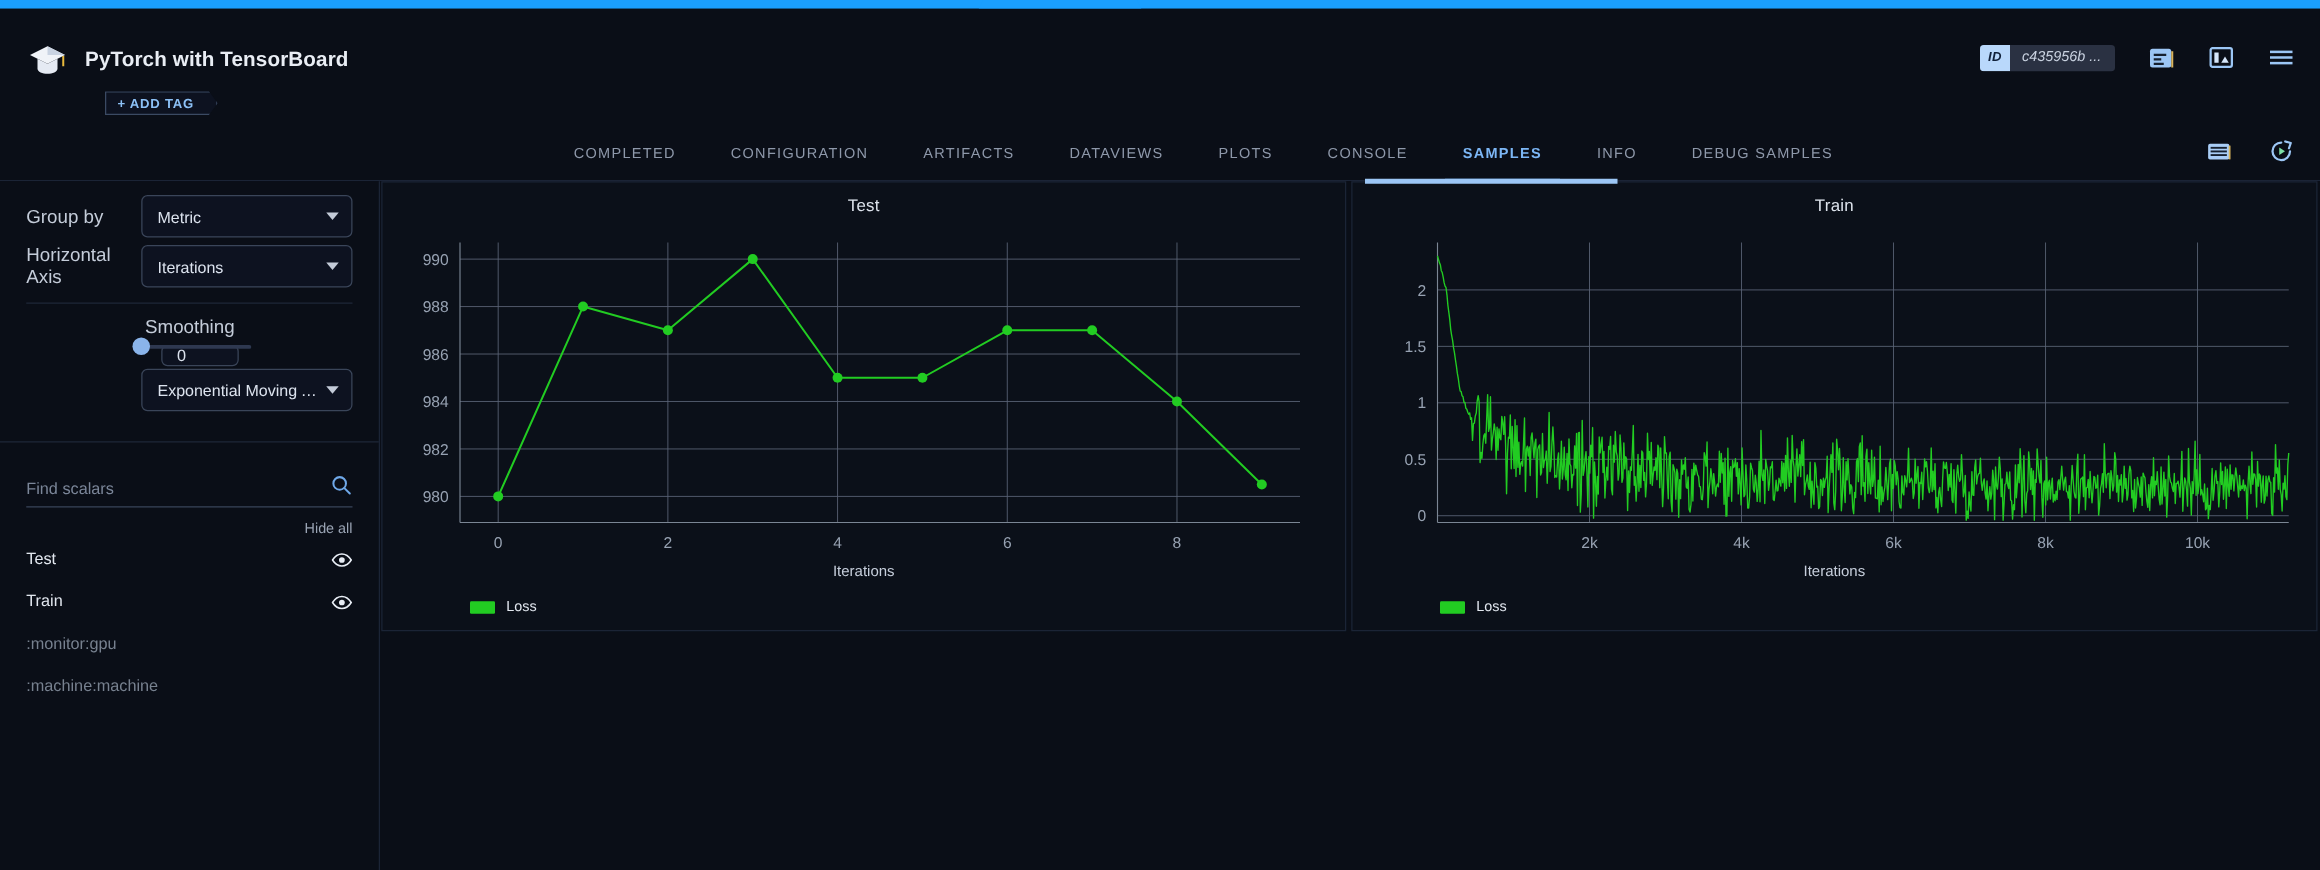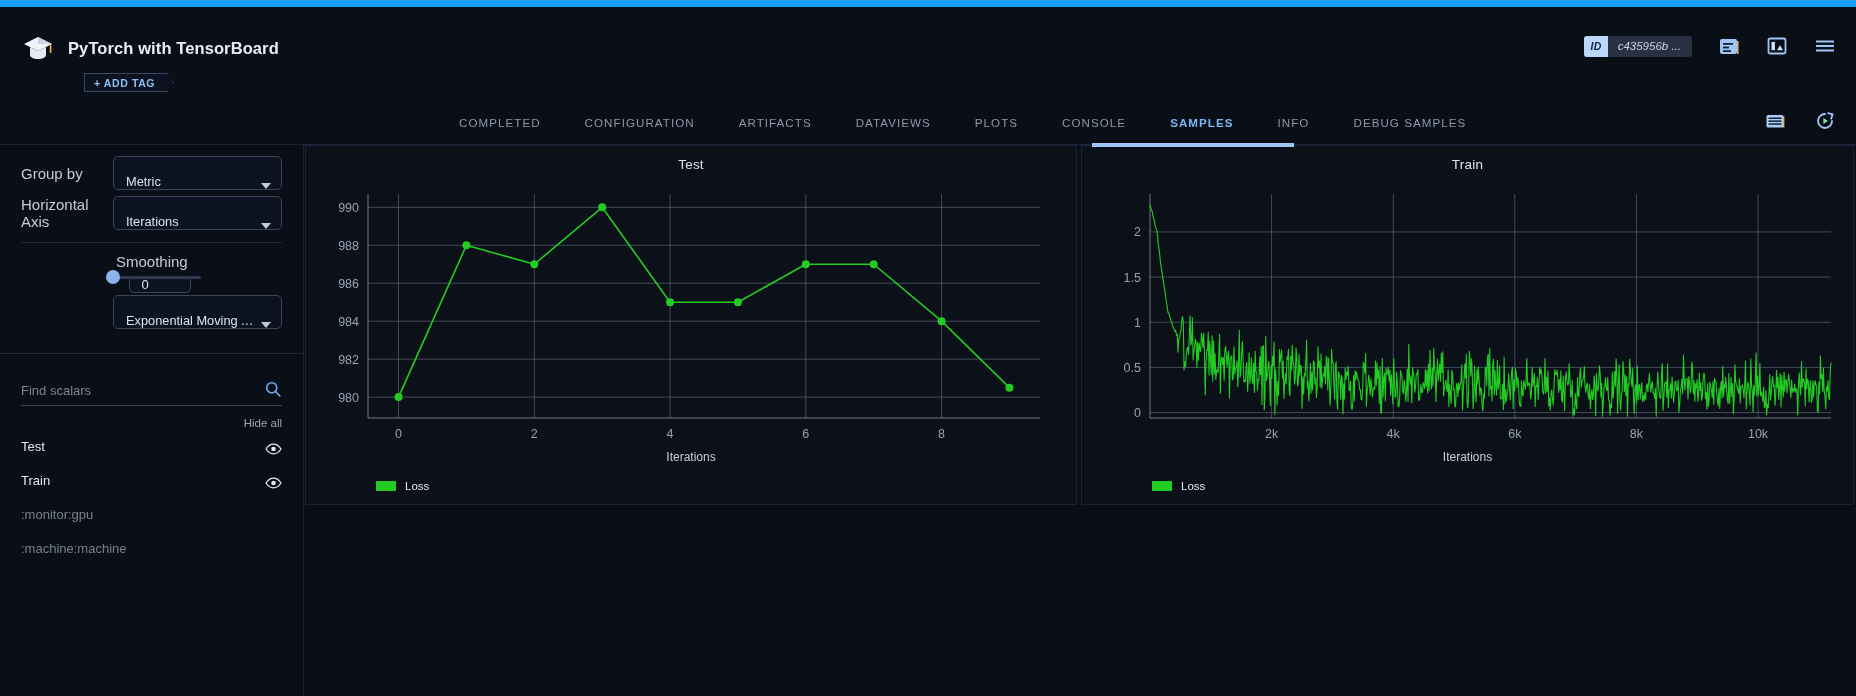--- a/index.html
+++ b/index.html
@@ -89,21 +89,21 @@
 
   
   .sidebar {
     position: absolute; left: 0; top: 145px; width: 304px; height: 551px;
     background: #0a0e17; border-right: 1px solid #1b2436;
   }
   .ctrl-row { display: flex; align-items: center; height: 34px; margin-bottom: 6px; }
   .ctrl-label { font-size: 15px; color: #c4ccd9; width: 113px; padding-left: 21px; }
   .select {
     width: 169px; height: 34px; border: 1px solid #3a4559; border-radius: 5px;
-    background: #0d1220; display: flex; align-items: flex-end;
+    background: #0d1220; display: flex; align-items: center;
     padding: 0 10px 0 12px; cursor: pointer;
   }
   .select .sv {
     font-size: 12.8px; color: #dce3ee; flex: 1;
     overflow: hidden; white-space: nowrap; text-overflow: ellipsis;
   }
   .caret {
     width: 0; height: 0; border-left: 5px solid transparent;
     border-right: 5px solid transparent; border-top: 6px solid #c3cbd8;
     margin-left: 4px; flex: none;

